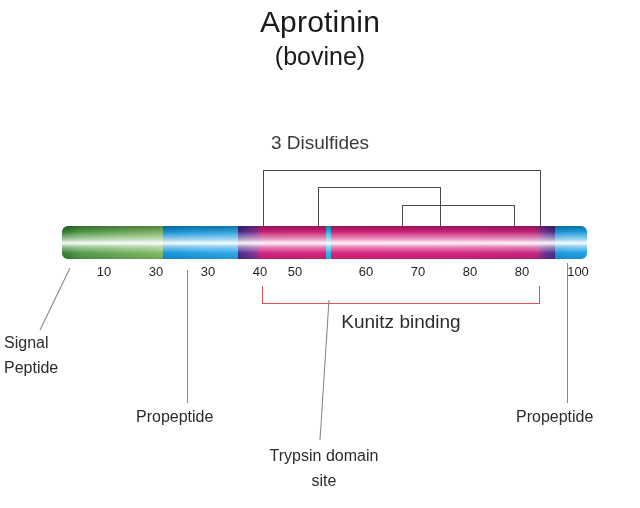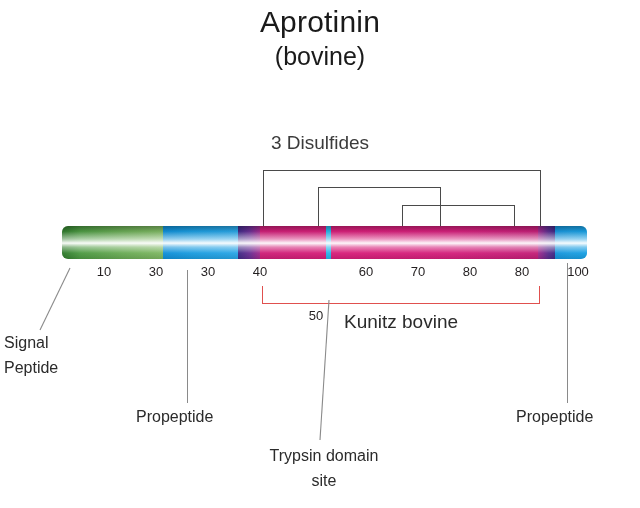--- a/index.html
+++ b/index.html
@@ -196,29 +196,29 @@
 
   <div class="seg" style="left:264px; width:5px; background:#29b6e8;"></div>
   <div id="bar-gloss"></div>
 </div>
 <div id="bar-outline"></div>
 
 <div class="tick-label" style="left:104px;">10</div>
 <div class="tick-label" style="left:156px;">30</div>
 <div class="tick-label" style="left:208px;">30</div>
 <div class="tick-label" style="left:260px;">40</div>
-<div class="tick-label" style="left:316px;margin-top:44px;">50</div>
+<div class="tick-label" style="left:295px;">50</div>
 <div class="tick-label" style="left:366px;">60</div>
 <div class="tick-label" style="left:418px;">70</div>
 <div class="tick-label" style="left:470px;">80</div>
 <div class="tick-label" style="left:522px;">80</div>
 <div class="tick-label" style="left:578px;">100</div>
 
 <div id="kunitz-bracket"></div>
-<div id="kunitz-label">Kunitz bovine</div>
+<div id="kunitz-label">Kunitz binding</div>
 
 <svg width="640" height="508" style="position:absolute; left:0; top:0; pointer-events:none;">
   <line x1="70" y1="268" x2="40" y2="330" stroke="#8a8a8a" stroke-width="1.1"></line>
   <line x1="329" y1="300" x2="320" y2="440" stroke="#8a8a8a" stroke-width="1.1"></line>
 </svg>
 <div class="leader leader-v" style="left:187px; top:270px; height:133px;"></div>
 <div class="leader leader-v" style="left:567px; top:263px; height:140px;"></div>
 
 <div class="annot" id="signal-peptide-label">Signal
 Peptide</div>

